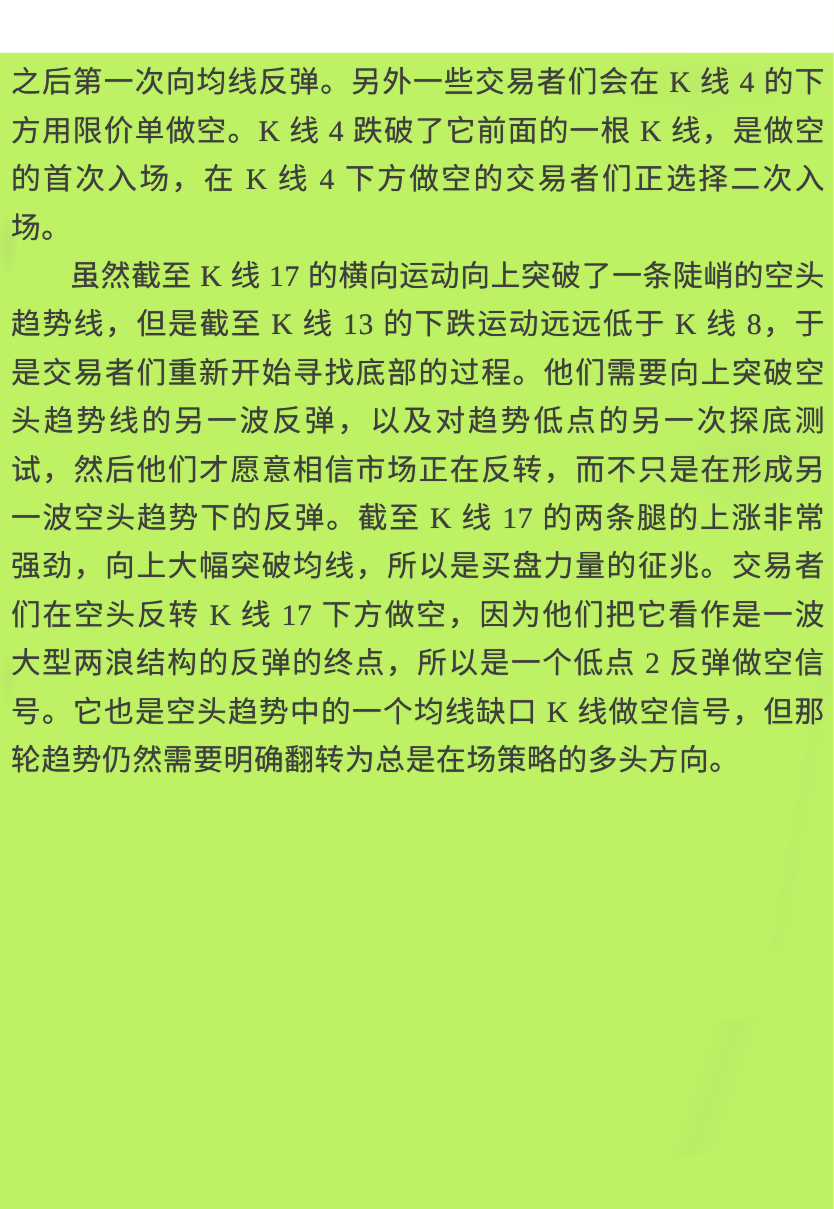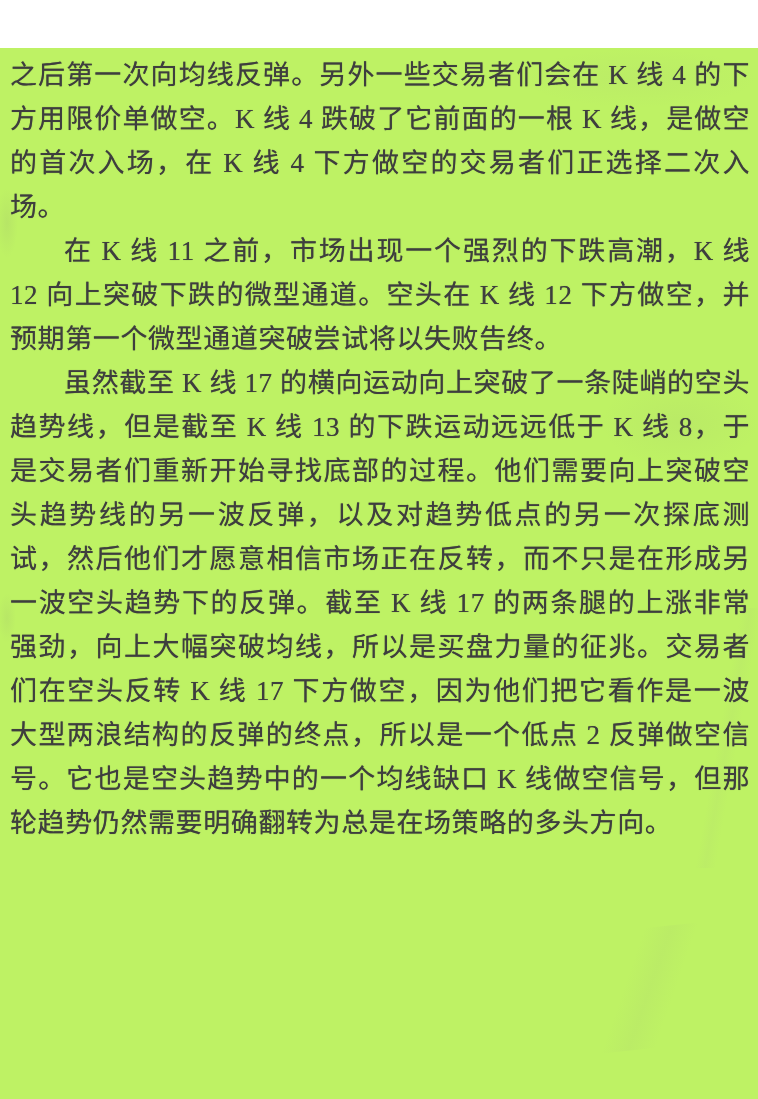--- a/index.html
+++ b/index.html
@@ -70,16 +70,15 @@
 
 <div class="page" style="background: #bef264; margin-top: 48px;">
   <div class="scan-smudge smudge-1"></div>
   <div class="scan-smudge smudge-2"></div>
   <div class="scan-smudge smudge-3"></div>
   <div class="scan-smudge smudge-4"></div>
   <div class="scan-smudge smudge-5"></div>
   <div class="scan-smudge smudge-6"></div>
   <div class="text-block" style="color: rgb(62, 62, 62);">
       <p class="para">之后第一次向均线反弹。另外一些交易者们会在 K 线 4 的下方用限价单做空。K 线 4 跌破了它前面的一根 K 线，是做空的首次入场，在 K 线 4 下方做空的交易者们正选择二次入场。</p>
-      <p class="para indent">在 K 线 11 之前，市场出现一个强烈的下跌高潮，K 线 12 向上突破下跌的微型通道。空头在 K 线 12 下方做空，并预期第一个微型通道突破尝试将以失败告终。</p>
       <p class="para indent">虽然截至 K 线 17 的横向运动向上突破了一条陡峭的空头趋势线，但是截至 K 线 13 的下跌运动远远低于 K 线 8，于是交易者们重新开始寻找底部的过程。他们需要向上突破空头趋势线的另一波反弹，以及对趋势低点的另一次探底测试，然后他们才愿意相信市场正在反转，而不只是在形成另一波空头趋势下的反弹。截至 K 线 17 的两条腿的上涨非常强劲，向上大幅突破均线，所以是买盘力量的征兆。交易者们在空头反转 K 线 17 下方做空，因为他们把它看作是一波大型两浪结构的反弹的终点，所以是一个低点 2 反弹做空信号。它也是空头趋势中的一个均线缺口 K 线做空信号，但那轮趋势仍然需要明确翻转为总是在场策略的多头方向。</p>
     </div>
 </div>
 
 </body></html>

